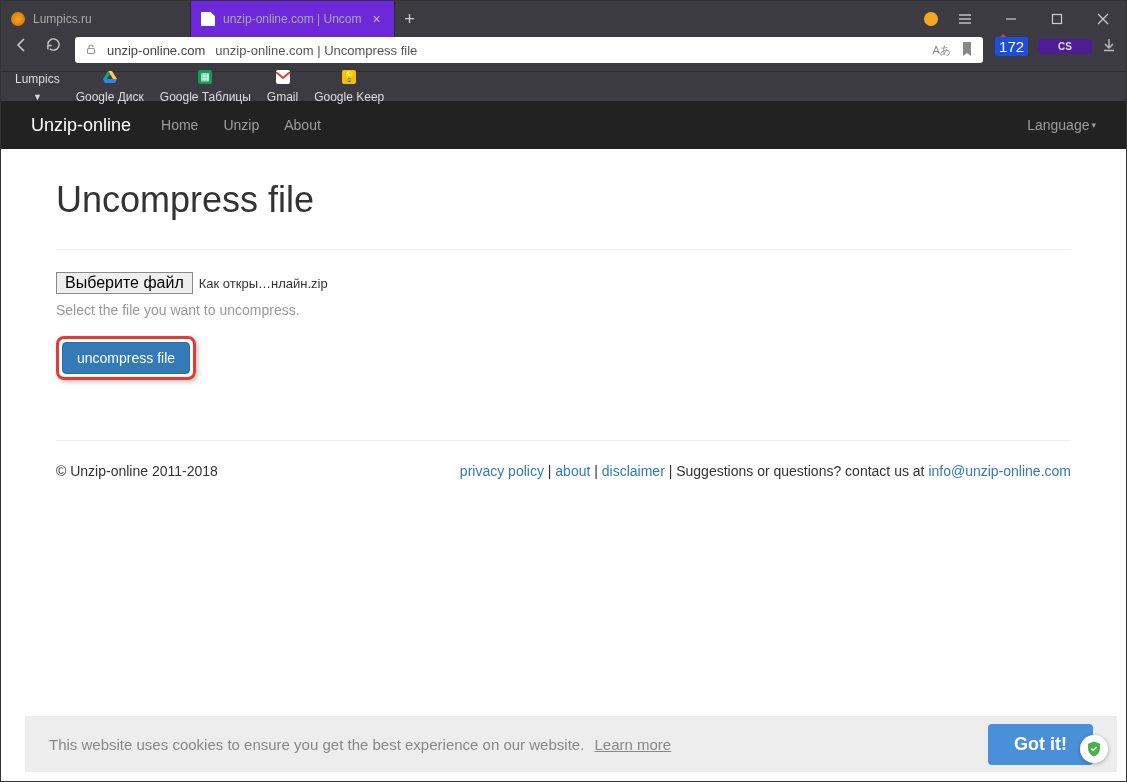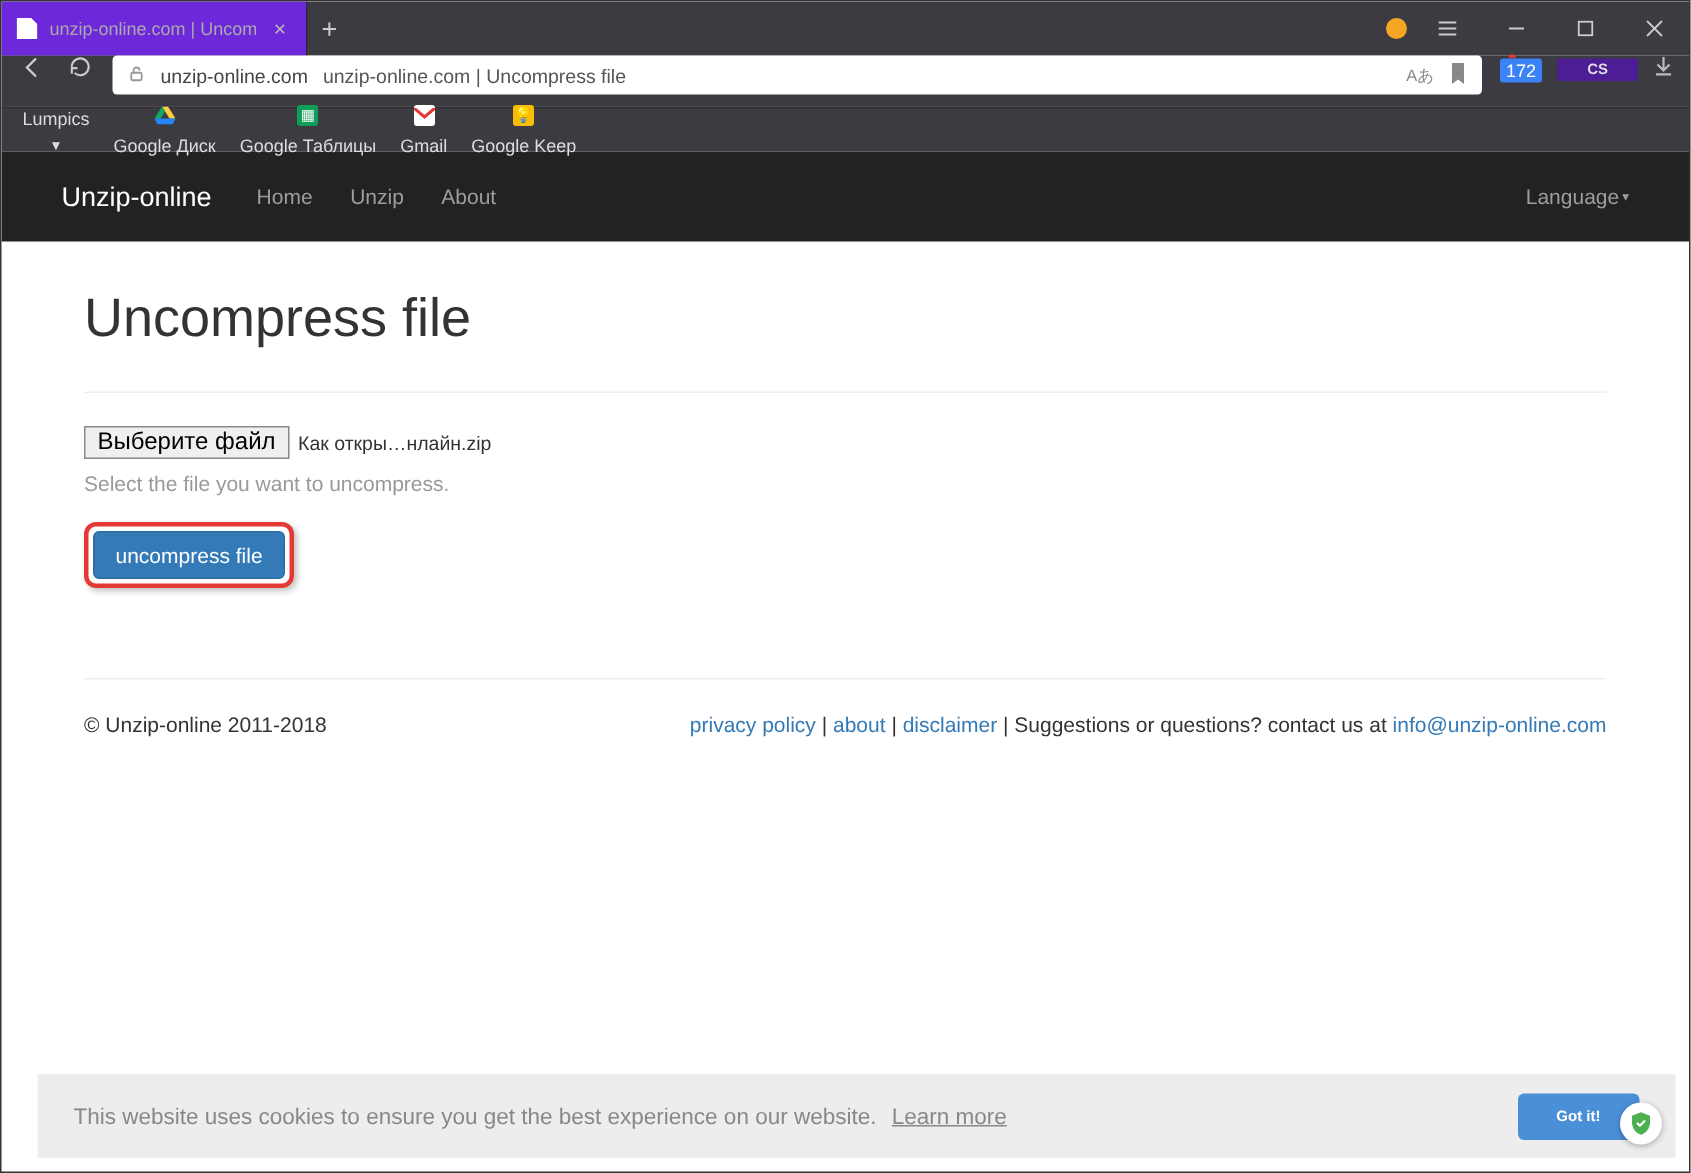--- a/index.html
+++ b/index.html
@@ -24,33 +24,33 @@
   .urlbar { height: 34px; background: #3b3b41; display: flex; align-items: flex-start; padding: 0 10px; gap: 12px; }
   .navbtn { color: #ccc; display:flex; align-items:center; justify-content:center; width:20px; }
   .urlfield { flex: 1; height: 26px; background: #fff; border-radius: 3px; display: flex; align-items: center; padding: 0 10px; gap: 10px; font-size: 13px; color: #333; }
   .lockicon { color: #888; font-size: 13px; }
   .url-domain { color: #444; }
   .url-title { color: #555; }
   .urlfield .spacer { flex:1; }
   .urlfield .ab { font-size: 11px; color: #888; }
   .urlfield .bm { color: #888; }
   .url-right { display:flex; align-items:center; gap:10px; }
-  .ext-badge { background:#3b82f6; color:#fff; font-size:12px; padding:1px 4px; border-radius:2px; position:relative; }
+  .ext-badge { background:#1d4ed8; color:#fff; font-size:15px; padding:1px 4px; border-radius:2px; position:relative; }
   .ext-badge .corner { position:absolute; top:-3px; left:5px; width:6px; height:3px; background:#e53935; clip-path: polygon(0 100%, 50% 0, 100% 100%); }
   .ext-cs { background:#4c1d95; color:#ddd; font-size:10px; padding:2px 20px; border-radius:2px; font-weight:bold; }
   .ext-dl { color:#bbb; }
   
   
   .bookmarks { height: 30px; background: #3b3b41; display: flex; align-items: center; padding: 0 14px; gap: 16px; font-size: 12px; color: #ddd; border-top: 1px solid #2e2e33; }
   .bookmark { display: flex; align-items: center; gap: 6px; flex-direction: column; }
   .bookmark .drop { font-size: 9px; }
   .bm-icon { width: 14px; height: 14px; display: inline-flex; align-items: center; justify-content: center; font-size: 10px; border-radius: 2px; }
   
   
-  .sitenav { height: 60px; background: #222; display: flex; align-items: center; padding: 0 40px; color: #9d9d9d; font-size: 14px; }
+  .sitenav { height: 48px; background: #222; display: flex; align-items: center; padding: 0 30px; color: #9d9d9d; font-size: 14px; }
   .sitenav .brand { color: #fff; font-size: 18px; margin-right: 30px; }
   .sitenav .nlink { margin-right: 25px; }
   .sitenav .spacer { flex: 1; }
   .sitenav .lang { display: flex; align-items: center; gap: 2px; }
   
   
   .content { padding: 30px 55px 0 55px; }
   h1 { font-size: 36px; font-weight: 500; color: #333; margin-bottom: 28px; }
   hr.sep { border: none; border-top: 1px solid #eee; margin-bottom: 22px; }
   .formats { font-weight: bold; font-size: 14px; color: #333; margin-bottom: 4px; }
@@ -65,30 +65,34 @@
   .footer-row { display: flex; font-size: 14px; color: #333; }
   .footer-row .left { }
   .footer-row .right { margin-left: auto; }
   .footer-row a { color: #337ab7; text-decoration: none; }
   .pipe { color: #333; }
   
   
   .cookiebar { position: absolute; left: 24px; right: 9px; bottom: 9px; height: 56px; background: #ededed; display: flex; align-items: center; padding: 0 24px; font-size: 15px; color: #888; }
   .cookiebar .msg { flex: 1; }
   .cookiebar .learn { text-decoration: underline; color: #888; margin-left: 6px; }
-  .gotit { background: #4a90d9; color: #fff; border: none; padding: 10px 26px; font-size: 10px; border-radius: 4px; font-weight: bold; }
+  .gotit { background: #4a90d9; color: #fff; border: none; padding: 10px 26px; font-size: 18px; border-radius: 4px; font-weight: bold; }
   
   
   .shield { position: absolute; right: 18px; bottom: 18px; width: 28px; height: 28px; border-radius: 50%; background: #fff; box-shadow: 0 1px 4px rgba(0,0,0,0.3); display:flex; align-items:center; justify-content:center; }
   .shield svg { width: 18px; height: 18px; }
 </style>
 </head>
 <body>
 
 <div class="titlebar">
+  <div class="tab inactive">
+    <span class="favicon" style="background:radial-gradient(circle,#f5a623,#d46a00);border-radius:50%;"></span>
+    <span class="title">Lumpics.ru</span>
+  </div>
   <div class="tab active">
     <span class="favicon" style="background:#fff;clip-path:polygon(0 0,70% 0,100% 30%,100% 100%,0 100%);"></span>
     <span class="title">unzip-online.com | Uncom</span>
     <span class="close">×</span>
   </div>
   <div class="newtab">+</div>
   <div class="titlebar-spacer"></div>
   <div class="title-icons">
       <span class="dot"></span>
     </div>

